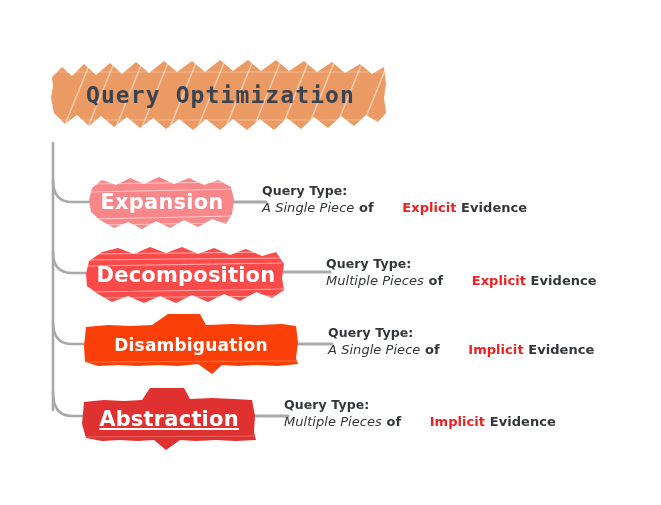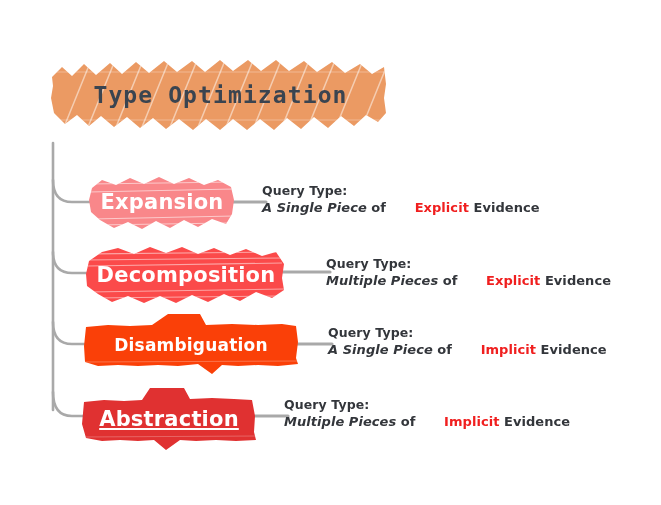--- a/index.html
+++ b/index.html
@@ -104,21 +104,21 @@
     letter-spacing: 0.1px;
     line-height: 16px;
   }
   .annot-body {
     font-size: 13px;
     line-height: 17px;
     letter-spacing: 0.05px;
   }
   .annot-body .em {
     font-style: italic;
-    font-weight: bold;
+    font-weight: normal;
   }
   .annot-body .plain {
     font-weight: bold;
     font-style: normal;
   }
   .annot-body .kind {
     font-weight: bold;
     font-style: normal;
     color: #f01f1f;
     padding-left: 24px;
@@ -176,21 +176,21 @@
         <line x1="258" y1="74" x2="288" y2="0"></line>
         <line x1="286" y1="74" x2="316" y2="0"></line>
         <line x1="312" y1="74" x2="342" y2="0"></line>
       </g>
       <g stroke="#ffffff" stroke-width="0.9" opacity="0.35">
         <line x1="0" y1="62" x2="341" y2="62"></line>
         <line x1="0" y1="14" x2="341" y2="14"></line>
       </g>
     </g>
   </svg>
-  <div class="title-text">Type Optimization</div>
+  <div class="title-text">Query Optimization</div>
 </div>
 
 <div class="node" id="node-expansion">
   <svg class="node-svg" width="152" height="60" viewBox="0 0 152 60" xmlns="http://www.w3.org/2000/svg">
     <defs>
       <clipPath id="clipExp">
         <path d="M6,16 L16,8 L30,13 L44,6 L58,12 L73,5 L88,12 L103,6 L118,13 L132,8
                  L145,15 L148,28 L146,42 L140,52 L126,47 L112,55 L98,48 L84,56
                  L70,49 L56,57 L42,50 L28,56 L14,48 L5,40 L3,28 Z"></path>
       </clipPath>

